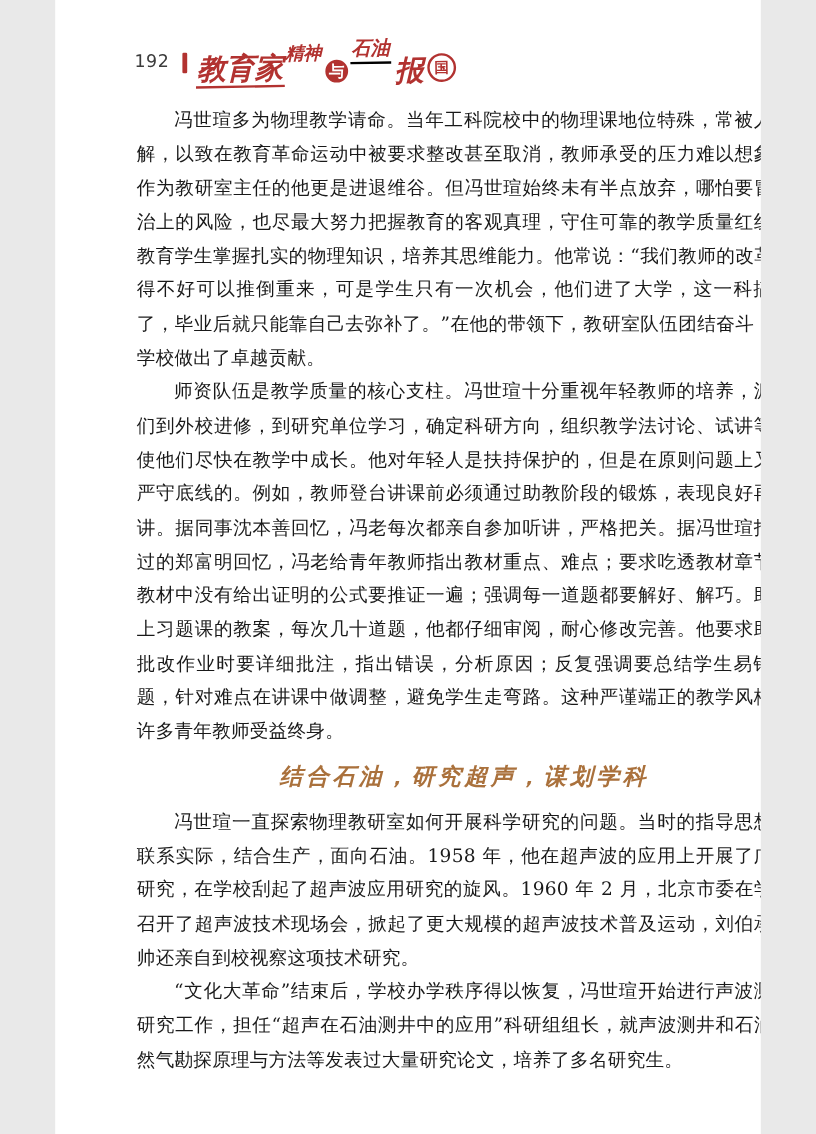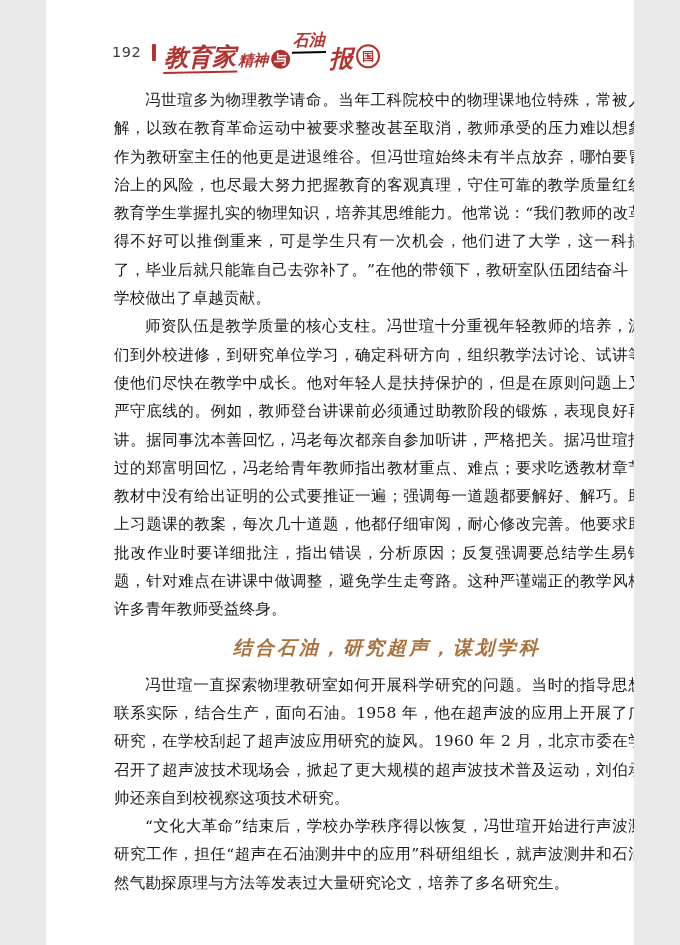--- a/index.html
+++ b/index.html
@@ -23,21 +23,21 @@
   .hbar {
     width:4px; height:17px; background:#b23230;
     margin:0 7px 0 11px; border-radius:1px; flex:none;
   }
   .logo {
     display:flex; align-items:flex-end;
     color:#b23230; font-weight:bold; font-style:italic;
     transform:rotate(-1deg); white-space:nowrap;
   }
   .lg-big   { font-size:24px; line-height:1; border-bottom:2px solid #b23230; padding:0 1px 2px; }
-  .lg-small { font-size:15px; line-height:1; margin:0 1px 4px; }
+  .lg-small { font-size:15px; line-height:1; margin:0 1px 20px; }
   .lg-yu {
     width:19px; height:19px; border-radius:50%;
     background:#b23230; color:#fff; font-size:13px; font-style:normal;
     display:flex; align-items:center; justify-content:center;
     margin:0 2px 3px; flex:none;
   }
   .lg-mid  { font-size:16px; line-height:1; border-bottom:2px solid #000000; padding:0 1px 3px; margin-bottom:18px; }
   .lg-bao  { font-size:24px; line-height:1; margin:0 1px 0 3px; }
   .lg-guo {
     width:20px; height:20px; border:2px solid #b23230; border-radius:50%;

